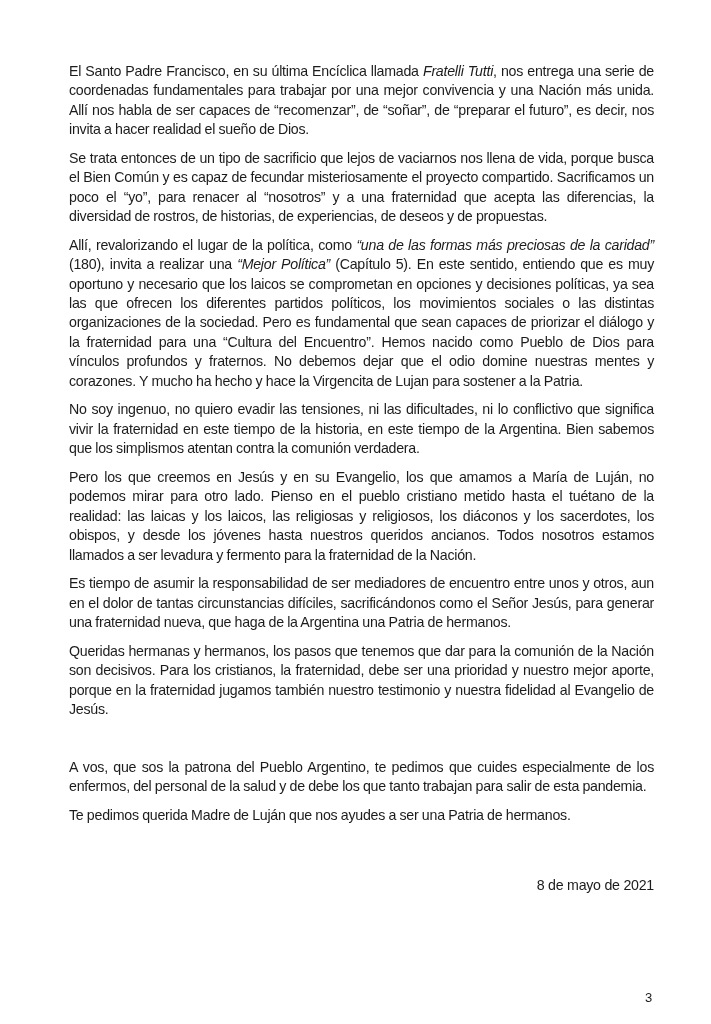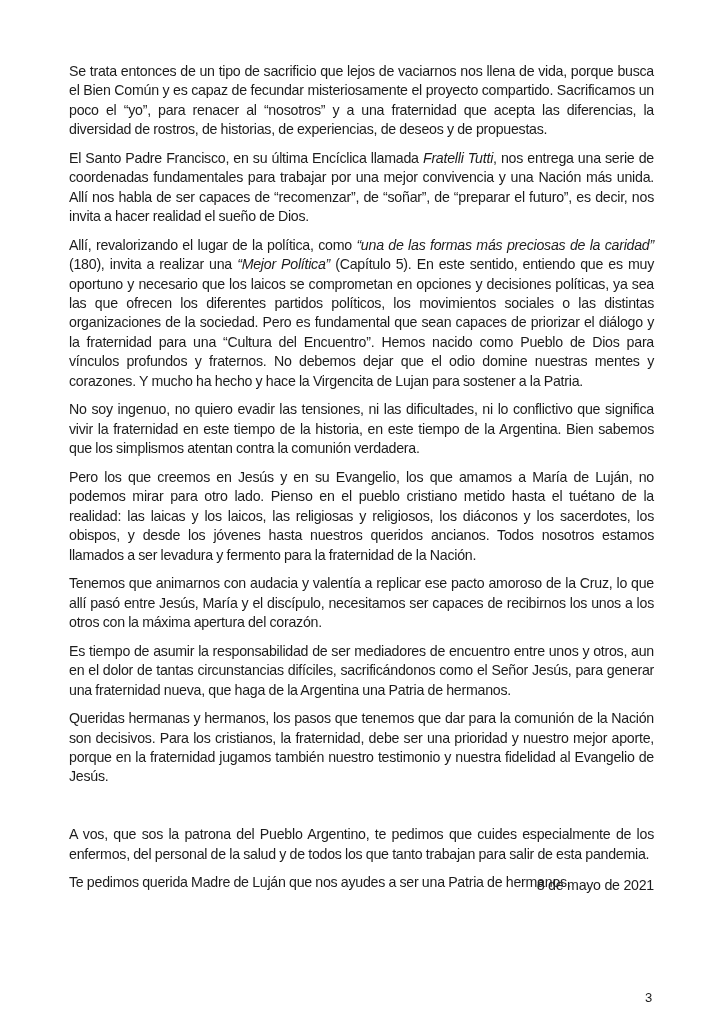--- a/index.html
+++ b/index.html
@@ -63,32 +63,31 @@
       line-height: 16px;
     }
   </style>
 </head>
 <body>
 
 <div class="page">
 
   <div class="body-text">
     <div id="main-paragraphs">
+        <p><span>El Santo Padre Francisco, en su última Encíclica llamada </span><em>Fratelli Tutti</em><span>, nos entrega una serie de coordenadas fundamentales para trabajar por una mejor convivencia y una Nación más unida. Allí nos habla de ser capaces de “recomenzar”, de “soñar”, de “preparar el futuro”, es decir, nos invita a hacer realidad el sueño de Dios.</span></p>
         <p><span>Se trata entonces de un tipo de sacrificio que lejos de vaciarnos nos llena de vida, porque busca el Bien Común y es capaz de fecundar misteriosamente el proyecto compartido. Sacrificamos un poco el “yo”, para renacer al “nosotros” y a una fraternidad que acepta las diferencias, la diversidad de rostros, de historias, de experiencias, de deseos y de propuestas.</span></p>
-        <p><span>El Santo Padre Francisco, en su última Encíclica llamada </span><em>Fratelli Tutti</em><span>, nos entrega una serie de coordenadas fundamentales para trabajar por una mejor convivencia y una Nación más unida. Allí nos habla de ser capaces de “recomenzar”, de “soñar”, de “preparar el futuro”, es decir, nos invita a hacer realidad el sueño de Dios.</span></p>
         <p><span>Allí, revalorizando el lugar de la política, como </span><em>“una de las formas más preciosas de la caridad”</em><span> (180), invita a realizar una </span><em>“Mejor Política”</em><span> (Capítulo 5). En este sentido, entiendo que es muy oportuno y necesario que los laicos se comprometan en opciones y decisiones políticas, ya sea las que ofrecen los diferentes partidos políticos, los movimientos sociales o las distintas organizaciones de la sociedad. Pero es fundamental que sean capaces de priorizar el diálogo y la fraternidad para una “Cultura del Encuentro”. Hemos nacido como Pueblo de Dios para vínculos profundos y fraternos. No debemos dejar que el odio domine nuestras mentes y corazones. Y mucho ha hecho y hace la Virgencita de Lujan para sostener a la Patria.</span></p>
         <p><span>No soy ingenuo, no quiero evadir las tensiones, ni las dificultades, ni lo conflictivo que significa vivir la fraternidad en este tiempo de la historia, en este tiempo de la Argentina. Bien sabemos que los simplismos atentan contra la comunión verdadera.</span></p>
         <p><span>Pero los que creemos en Jesús y en su Evangelio, los que amamos a María de Luján, no podemos mirar para otro lado. Pienso en el pueblo cristiano metido hasta el tuétano de la realidad: las laicas y los laicos, las religiosas y religiosos, los diáconos y los sacerdotes, los obispos, y desde los jóvenes hasta nuestros queridos ancianos. Todos nosotros estamos llamados a ser levadura y fermento para la fraternidad de la Nación.</span></p>
-        <p><span>Tenemos que animarnos con audacia y valentía a replicar ese pacto amoroso de la Cruz, lo que allí pasó entre Jesús, María y el discípulo, necesitamos ser capaces de recibirnos los unos a los otros con la máxima apertura del corazón.</span></p>
         <p><span>Es tiempo de asumir la responsabilidad de ser mediadores de encuentro entre unos y otros, aun en el dolor de tantas circunstancias difíciles, sacrificándonos como el Señor Jesús, para generar una fraternidad nueva, que haga de la Argentina una Patria de hermanos.</span></p>
         <p><span>Queridas hermanas y hermanos, los pasos que tenemos que dar para la comunión de la Nación son decisivos. Para los cristianos, la fraternidad, debe ser una prioridad y nuestro mejor aporte, porque en la fraternidad jugamos también nuestro testimonio y nuestra fidelidad al Evangelio de Jesús.</span></p>
       </div>
     <div class="spacer"></div>
     <div id="prayer-paragraphs">
-        <p><span>A vos, que sos la patrona del Pueblo Argentino, te pedimos que cuides especialmente de los enfermos, del personal de la salud y de todos los que tanto trabajan para salir de esta pandemia.</span></p>
+        <p><span>A vos, que sos la patrona del Pueblo Argentino, te pedimos que cuides especialmente de los enfermos, del personal de la salud y de debe los que tanto trabajan para salir de esta pandemia.</span></p>
         <p><span>Te pedimos querida Madre de Luján que nos ayudes a ser una Patria de hermanos.</span></p>
       </div>
   </div>
 
   <div class="closing">
     <div class="date">8 de mayo de 2021</div>
   </div>
 
   <div class="page-number">3</div>
 

